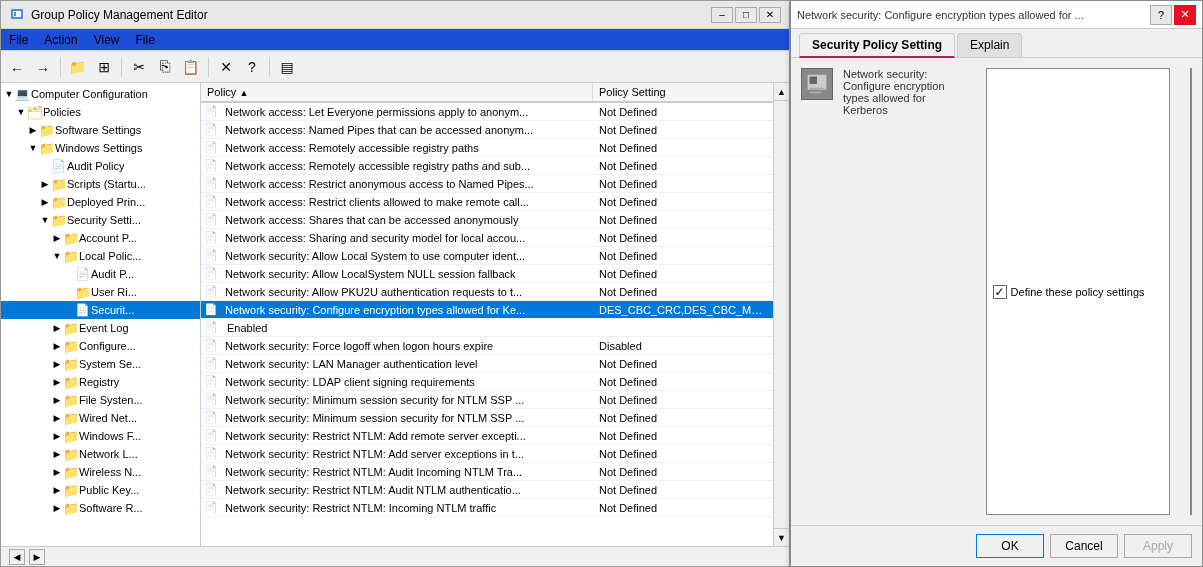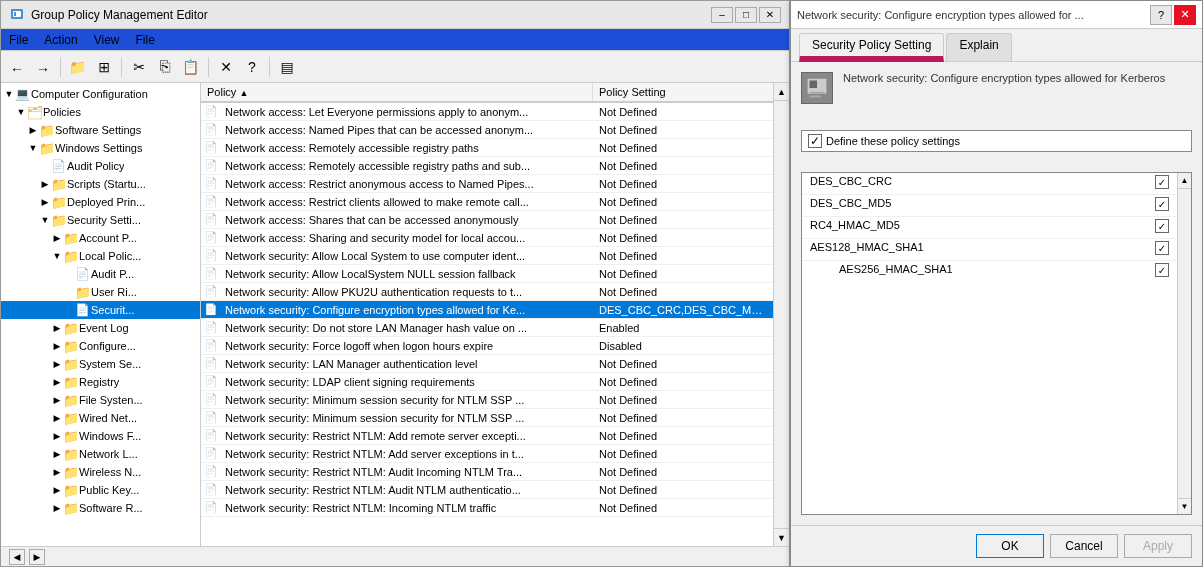--- a/index.html
+++ b/index.html
@@ -122,23 +122,23 @@
       height: 28px;
     }
     .dialog-title-text { font-size: 11px; color: #333; }
     .dialog-title-controls { display: flex; gap: 2px; align-items: center; }
     .dialog-ctrl-btn { width: 22px; height: 20px; background: #e8e8e8; border: 1px solid #aaa; font-size: 11px; cursor: pointer; display: flex; align-items: center; justify-content: center; }
     .dialog-ctrl-btn.close-btn { background: #e81123; color: #fff; border-color: #e81123; }
     .dialog-ctrl-btn.help-btn { background: #e8e8e8; }
 
     .dialog-tabs { display: flex; border-bottom: 1px solid #ccc; background: #f0f0f0; padding: 4px 8px 0; gap: 2px; }
     .dialog-tab { padding: 4px 12px; border: 1px solid #ccc; border-bottom: none; background: #e0e0e0; cursor: pointer; font-size: 12px; border-radius: 3px 3px 0 0; }
-    .dialog-tab.active { background: #f0f0f0; border-bottom: 6px solid #be185d; margin-bottom: -1px; font-weight: 400; }
-
-    .dialog-body { flex: 1; padding: 10px; display: flex; flex-direction: column; gap: 20px; overflow: hidden; }
+    .dialog-tab.active { background: #f0f0f0; border-bottom: 2px solid #be185d; margin-bottom: -1px; font-weight: 700; }
+
+    .dialog-body { flex: 1; padding: 10px; display: flex; flex-direction: row; gap: 20px; overflow: hidden; }
 
     .dialog-info-row { display: flex; align-items: flex-start; gap: 10px; margin-bottom: 6px; }
     .dialog-info-icon { width: 32px; height: 32px; flex-shrink: 0; background: #888; border: 1px solid #666; display: flex; align-items: center; justify-content: center; font-size: 18px; color: #fff; }
     .dialog-info-text { font-size: 11px; color: #333; flex: 1; }
 
     .dialog-checkbox-row { display: flex; align-items: center; gap: 4px; border: 1px solid #888; padding: 3px 6px; background: #fff; width: 100%; }
     .dialog-checkbox { width: 14px; height: 14px; border: 1px solid #666; background: #fff; display: flex; align-items: center; justify-content: center; cursor: pointer; }
     .dialog-checkbox-label { font-size: 11px; }
 
     .dialog-listbox {
@@ -444,21 +444,20 @@
     <span class="row-policy">Network security: Allow PKU2U authentication requests to t...</span>
     <span class="row-setting">Not Defined</span>
   </div>
           <div class="content-row selected">
     <span class="row-icon">📄</span>
     <span class="row-policy">Network security: Configure encryption types allowed for Ke...</span>
     <span class="row-setting">DES_CBC_CRC,DES_CBC_MD5,R...</span>
   </div>
           <div class="content-row">
     <span class="row-icon">📄</span>
-    <span class="row-policy">Network security: Do not store LAN Manager hash value on ...</span>
     <span class="row-setting">Enabled</span>
   </div>
           <div class="content-row">
     <span class="row-icon">📄</span>
     <span class="row-policy">Network security: Force logoff when logon hours expire</span>
     <span class="row-setting">Disabled</span>
   </div>
           <div class="content-row">
     <span class="row-icon">📄</span>
     <span class="row-policy">Network security: LAN Manager authentication level</span>

